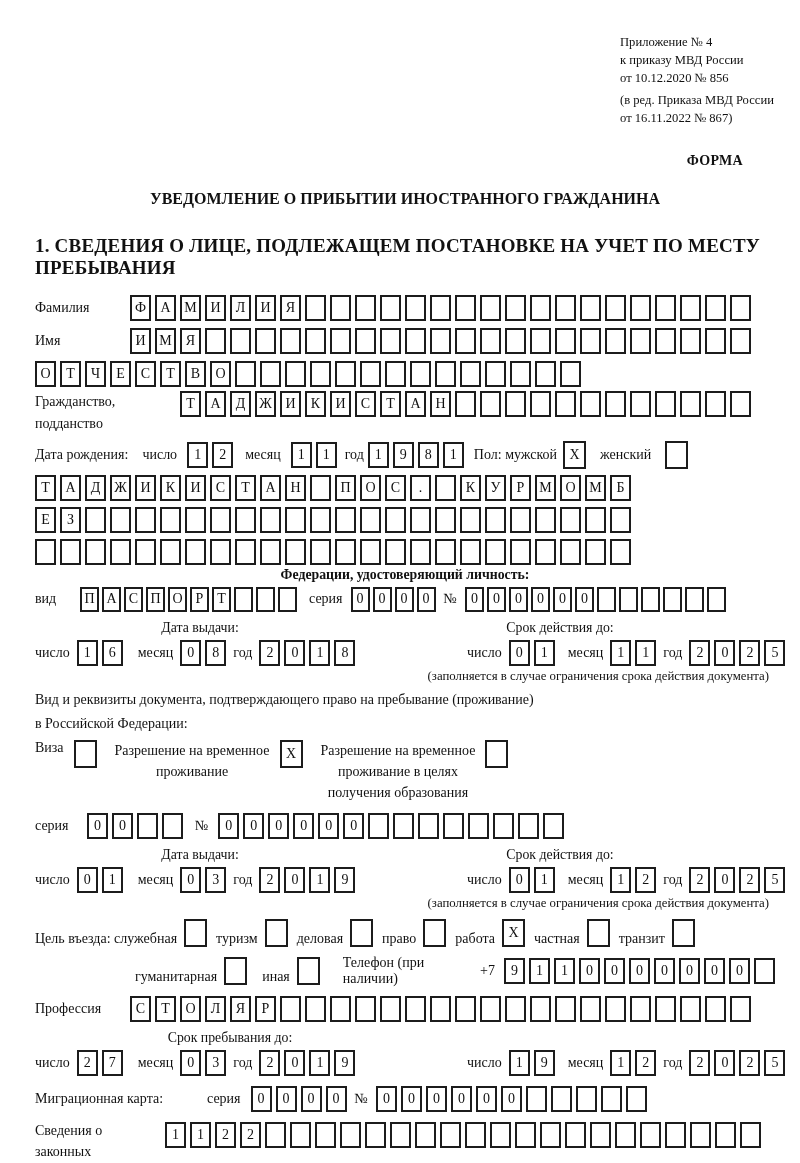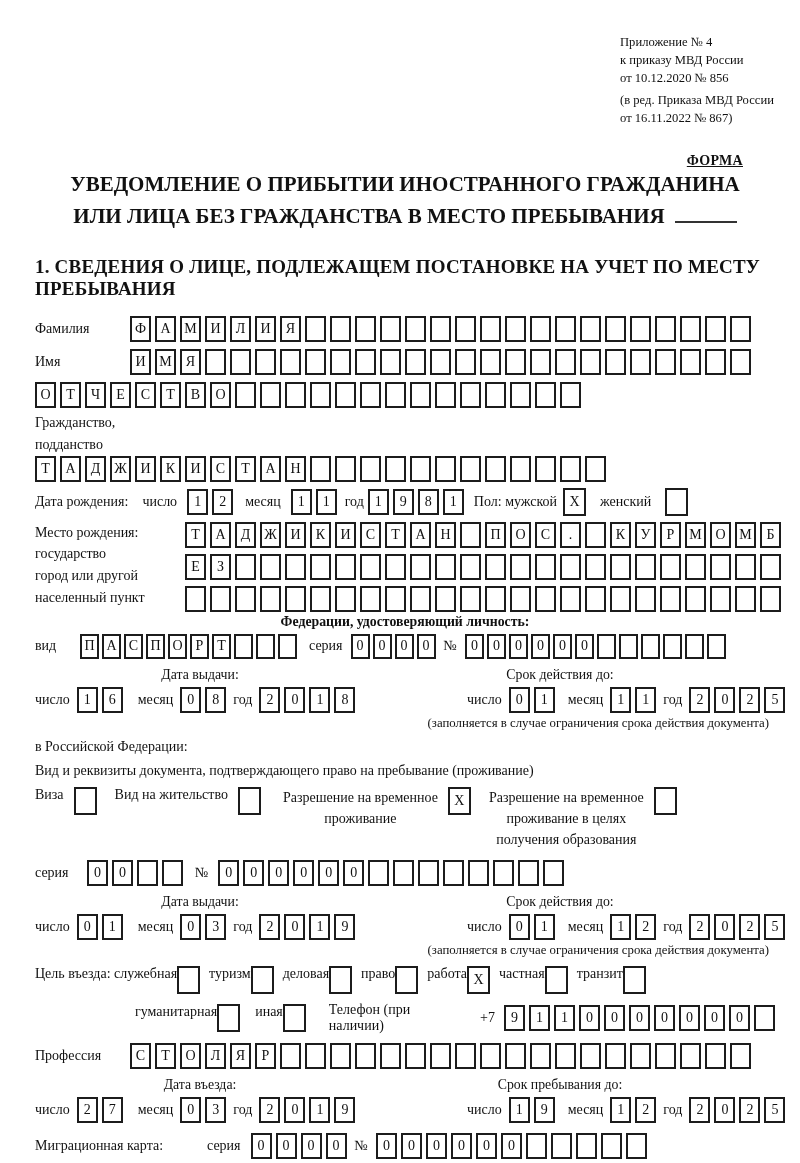--- a/index.html
+++ b/index.html
@@ -2,23 +2,23 @@
 <html><head>
 <meta charset="utf-8">
 <style>
   * { margin:0; padding:0; box-sizing:border-box; }
   html,body { width:800px; background:#ffffff; }
   body { height:1163px; overflow:hidden; font-family:"Liberation Serif","DejaVu Serif",serif; color:#111; font-size:14px; }
   .page { padding:34px 25px 0 35px; position:relative; }
 
   .doc-ref { margin-left:585px; width:190px; font-size:12.6px; line-height:1.42; }
   .doc-ref .amend { margin-top:4px; }
-  .forma { text-align:right; padding-right:32px; font-weight:bold; font-size:14px; margin-top:26px; letter-spacing:.3px;text-decoration:underline; }
-
-  .title { text-align:center; font-weight:bold; font-size:21px; line-height:1.5; }
+  .forma { text-align:right; padding-right:32px; font-weight:bold; font-size:14px; margin-top:26px; letter-spacing:.3px; }
+
+  .title { text-align:center; font-weight:bold; font-size:16px; line-height:1.5; margin-top:18px; }
   .blank-line { display:inline-block; width:62px; border-bottom:2px solid #333; height:14px; margin-left:10px; }
 
   .sec-head { font-weight:bold; font-size:19px; margin-top:24px; letter-spacing:.2px; }
 
   .row { display:flex; align-items:center; margin-top:7px; }
   .row.top { align-items:flex-start; }
   .cells { display:flex; gap:4px; }
   .cell { flex:0 0 auto; width:21px; height:26px; border:2px solid #1c1c1c; display:flex; align-items:center; justify-content:center; font-size:14px; background:#fff; }
   .sm .cell { width:19px; height:25px; gap:3px; }
   .sm.cells { gap:3px; }
@@ -40,39 +40,38 @@
   .dhead .h2 { width:390px; text-align:center; }
   .dgroup { display:flex; align-items:center; gap:7px; }
   .drow { display:flex; align-items:center; margin-top:4px; }
   .drow .left { width:432px; flex:0 0 auto; }
   .note { text-align:right; font-size:12.8px; margin-top:3px; padding-right:6px; }
 
   .chk-pair { display:flex; align-items:flex-start; gap:10px; }
   .chk-pair .cl { text-align:center; line-height:1.5; }
 
   .purpose { display:flex; align-items:center; gap:9px; flex-wrap:nowrap; }
-  .purpose .p { display:flex; align-items:flex-start; }
+  .purpose .p { display:flex; align-items:flex-end; gap:7px; }
 </style>
 </head>
 <body>
 
 <div class="page">
 
   <div class="doc-ref">
     <div>Приложение № 4</div>
     <div>к приказу МВД России</div>
     <div>от 10.12.2020 № 856</div>
     <div class="amend">(в ред. Приказа МВД России</div>
     <div>от 16.11.2022 № 867)</div>
   </div>
   <div class="forma">ФОРМА</div>
 
   <div class="title">
     <div>УВЕДОМЛЕНИЕ О ПРИБЫТИИ ИНОСТРАННОГО ГРАЖДАНИНА</div>
-    <div><span>ИЛИ ЛИЦА БЕЗ ГРАЖДАНСТВА В МЕСТО ПРЕБЫВАНИЯ</span><span class="blank-line"></span></div>
   </div>
 
   <div class="sec-head">1. СВЕДЕНИЯ О ЛИЦЕ, ПОДЛЕЖАЩЕМ ПОСТАНОВКЕ НА УЧЕТ ПО МЕСТУ ПРЕБЫВАНИЯ</div>
 
   <div class="row" style="margin-top:16px;">
     <span class="lbl w95">Фамилия</span>
     <span class="cells">
         <span class="cell">Ф</span>
         <span class="cell">А</span>
         <span class="cell">М</span>
@@ -152,21 +151,21 @@
         <span class="cell"></span>
         <span class="cell"></span>
         <span class="cell"></span>
         <span class="cell"></span>
         <span class="cell"></span>
         <span class="cell"></span>
         <span class="cell"></span>
       </span>
   </div>
 
-  <div class="row top" style="margin-top:4px;flex-direction:column;">
+  <div class="row top" style="margin-top:4px;">
     <span class="lbl ml w145">Гражданство,
 подданство</span>
     <span class="cells">
         <span class="cell">Т</span>
         <span class="cell">А</span>
         <span class="cell">Д</span>
         <span class="cell">Ж</span>
         <span class="cell">И</span>
         <span class="cell">К</span>
         <span class="cell">И</span>
@@ -208,24 +207,20 @@
         <span class="cell">8</span>
         <span class="cell">1</span>
       </span>
     <span class="lbl" style="margin-right:6px;text-align:center;">Пол: мужской</span>
     <span class="cbox" style="margin-right:14px;">X</span>
     <span class="lbl" style="margin-right:14px;">женский</span>
     <span class="cbox"></span>
   </div>
 
   <div class="row top" style="margin-top:6px;">
-    <span class="lbl ml w150">Место рождения:
-государство
-город или другой
-населенный пункт</span>
     <span class="stack">
       <span class="cells">
           <span class="cell">Т</span>
           <span class="cell">А</span>
           <span class="cell">Д</span>
           <span class="cell">Ж</span>
           <span class="cell">И</span>
           <span class="cell">К</span>
           <span class="cell">И</span>
           <span class="cell">С</span>
@@ -380,30 +375,26 @@
       <span class="cells">
           <span class="cell">2</span>
           <span class="cell">0</span>
           <span class="cell">2</span>
           <span class="cell">5</span>
         </span>
     </span>
   </div>
   <div class="note">(заполняется в случае ограничения срока действия документа)</div>
 
+  <div style="margin-top:8px;">Вид и реквизиты документа, подтверждающего право на пребывание (проживание)</div>
   <div style="margin-top:8px;">в Российской Федерации:</div>
-  <div style="margin-top:8px;">Вид и реквизиты документа, подтверждающего право на пребывание (проживание)</div>
 
   <div class="row top" style="margin-top:8px;">
     <span class="chk-pair" style="margin-right:18px;">
       <span class="lbl">Виза</span>
-      <span class="cbox"></span>
-    </span>
-    <span class="chk-pair" style="margin-right:22px;">
-      <span class="lbl">Вид на жительство</span>
       <span class="cbox"></span>
     </span>
     <span class="chk-pair" style="margin-right:18px;">
       <span class="lbl ml cl">Разрешение на временное
 проживание</span>
       <span class="cbox">X</span>
     </span>
     <span class="chk-pair">
       <span class="lbl ml cl">Разрешение на временное
 проживание в целях
@@ -567,21 +558,20 @@
         <span class="cell"></span>
         <span class="cell"></span>
         <span class="cell"></span>
         <span class="cell"></span>
         <span class="cell"></span>
         <span class="cell"></span>
       </span>
   </div>
 
   <div class="dhead">
-    <span class="h1">Дата въезда:</span>
     <span class="h2">Срок пребывания до:</span>
   </div>
   <div class="drow">
     <span class="dgroup left">
       <span class="lbl">число</span>
       <span class="cells">
           <span class="cell">2</span>
           <span class="cell">7</span>
         </span>
       <span class="lbl" style="margin-left:8px;">месяц</span>

